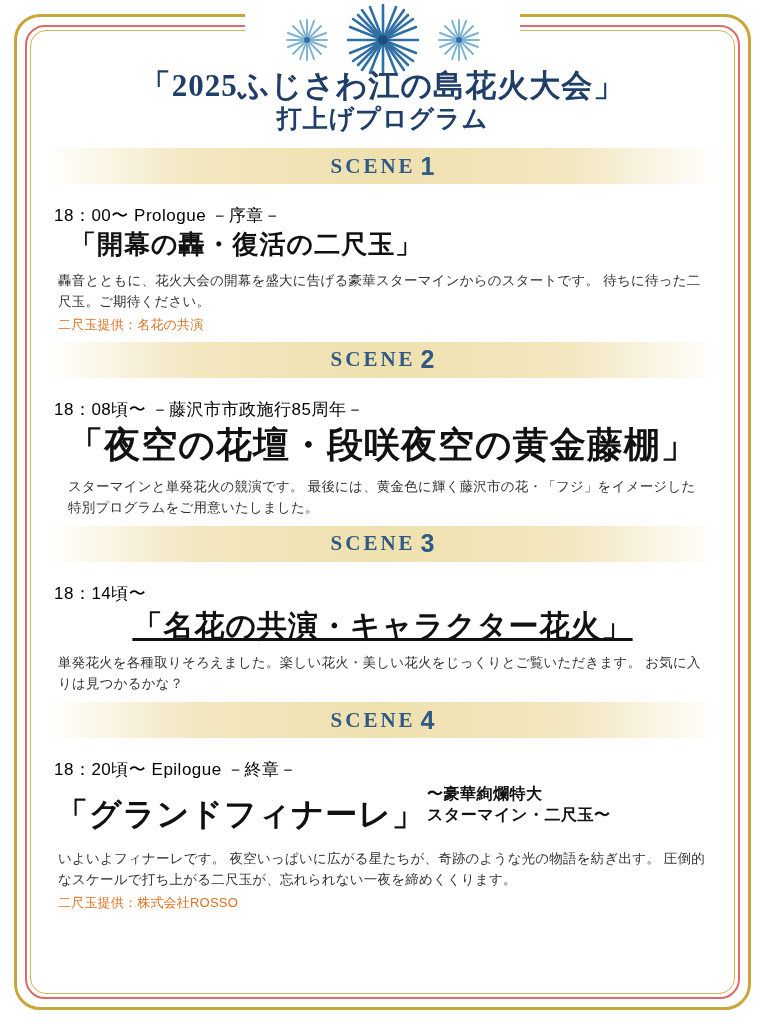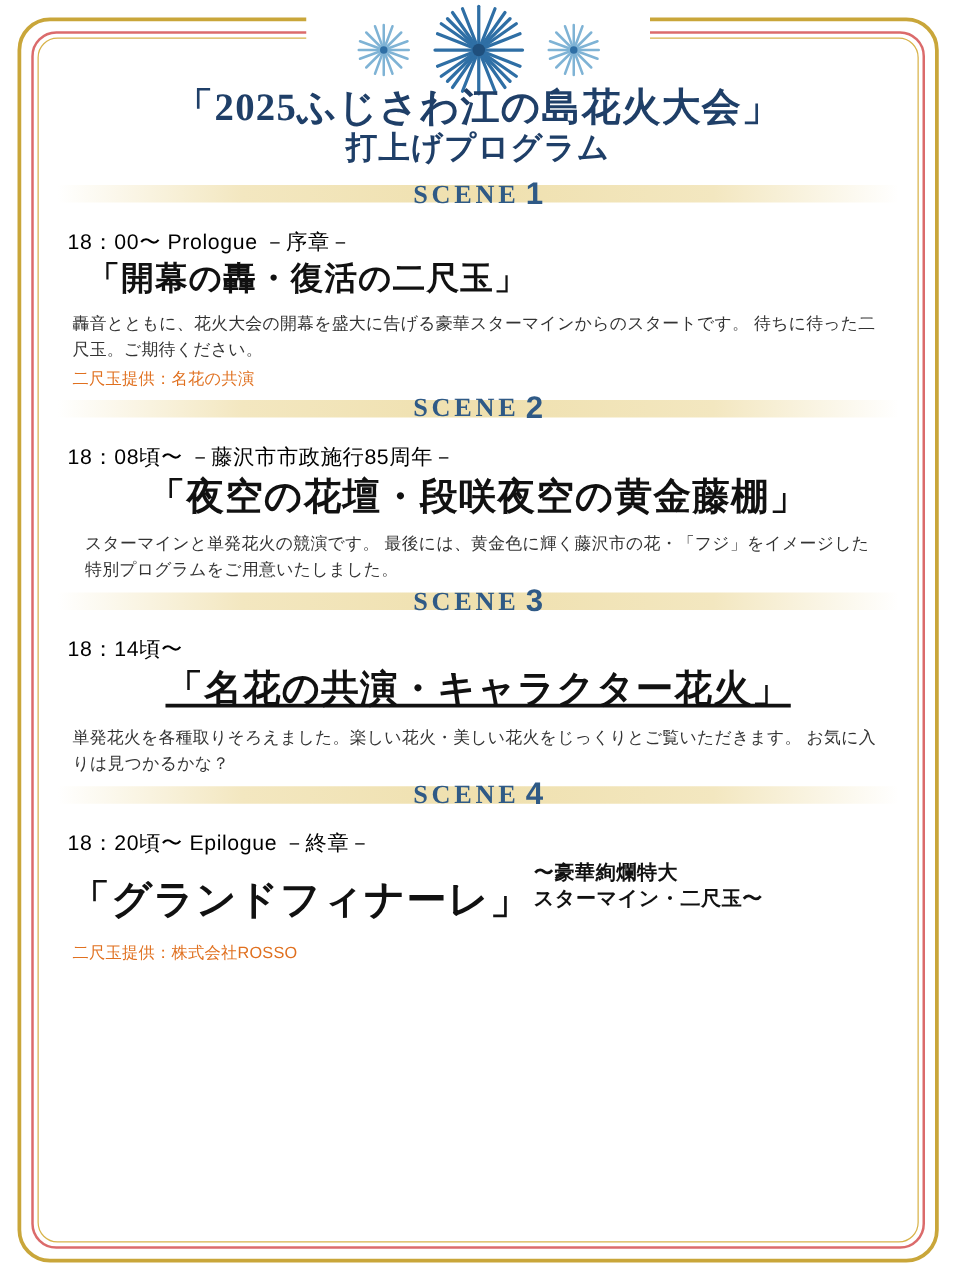--- a/index.html
+++ b/index.html
@@ -99,21 +99,21 @@
     font-size: 31px;
     line-height: 32px;
   }
   .title-line2 {
     font-size: 25px;
     line-height: 34px;
   }
 
   .scene-bar {
     position: relative;
-    height: 14px;
+    height: 36px;
     margin: 8px 0 6px 0;
     background: linear-gradient(to right, rgba(246,236,199,0) 0%, #f3e7c0 22%, #efe0ae 50%, #f3e7c0 78%, rgba(246,236,199,0) 100%);
     display: flex;
     align-items: center;
     justify-content: center;
   }
   .scene-bar .scene-label {
     font-family: "Liberation Serif", serif;
     font-size: 21px;
     font-weight: bold;
@@ -137,21 +137,21 @@
 
   .headline {
     font-family: "Liberation Serif", serif;
     font-weight: bold;
     color: #111111;
     letter-spacing: 1px;
     margin: 2px 0 8px 0;
     line-height: 1.25;
   }
   .headline.h1 { font-size: 26px; margin-left: 24px; }
-  .headline.h2 { font-size: 30px; text-align: center; }
+  .headline.h2 { font-size: 36px; text-align: center; }
   .headline.h3 { font-size: 30px; text-align: center; text-decoration: underline; }
   .headline.h4 { font-size: 32px; margin-left: 10px; display: inline-block; vertical-align: bottom;}
 
   .finale-row {
     display: flex;
     align-items: flex-end;
     justify-content: flex-start;
     margin: 2px 0 6px 0;
   }
   .finale-sub {
@@ -313,16 +313,17 @@
       <span class="scene-num">4</span>
     </div>
     <div class="time-row">18：20頃〜  Epilogue  －終章－</div>
     <div class="finale-row">
       <span class="headline h4">「グランドフィナーレ」</span>
       <span class="finale-sub">
         <span>〜豪華絢爛特大</span><br>
         <span>スターマイン・二尺玉〜</span>
       </span>
     </div>
+    <div class="desc">いよいよフィナーレです。 夜空いっぱいに広がる星たちが、奇跡のような光の物語を紡ぎ出す。 圧倒的なスケールで打ち上がる二尺玉が、忘れられない一夜を締めくくります。</div>
     <div class="credit">二尺玉提供：株式会社ROSSO</div>
   </div>
 
 </div>
 
 </body></html>

